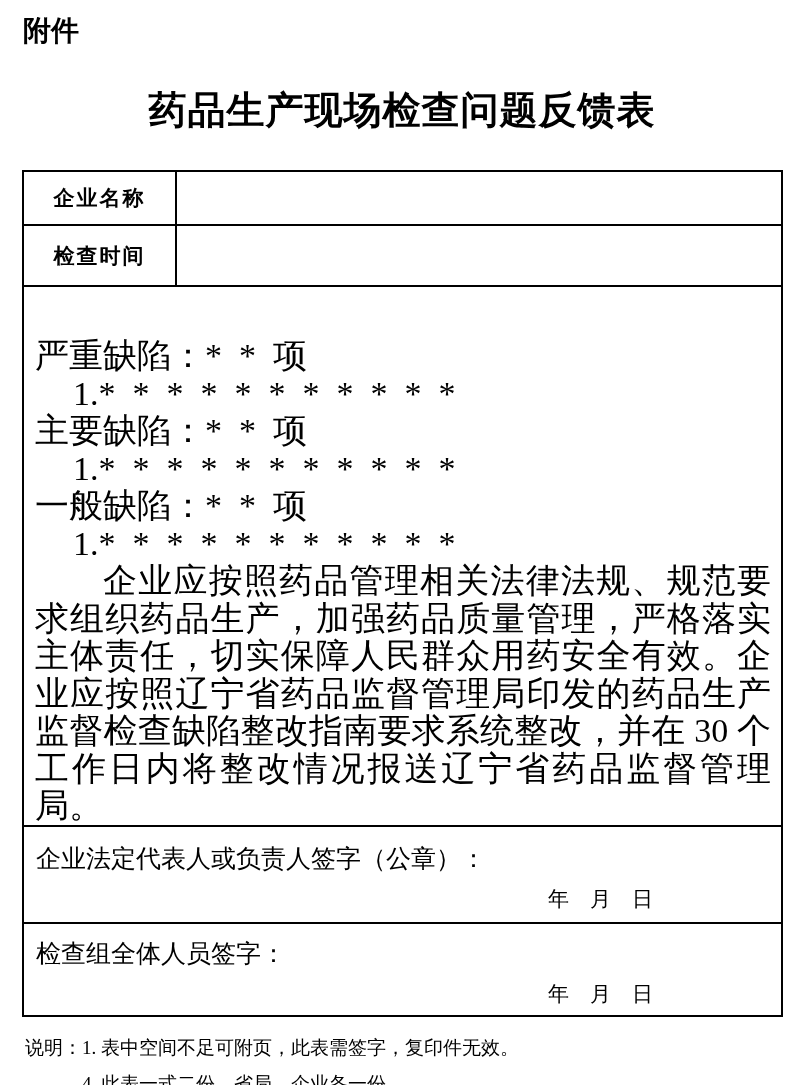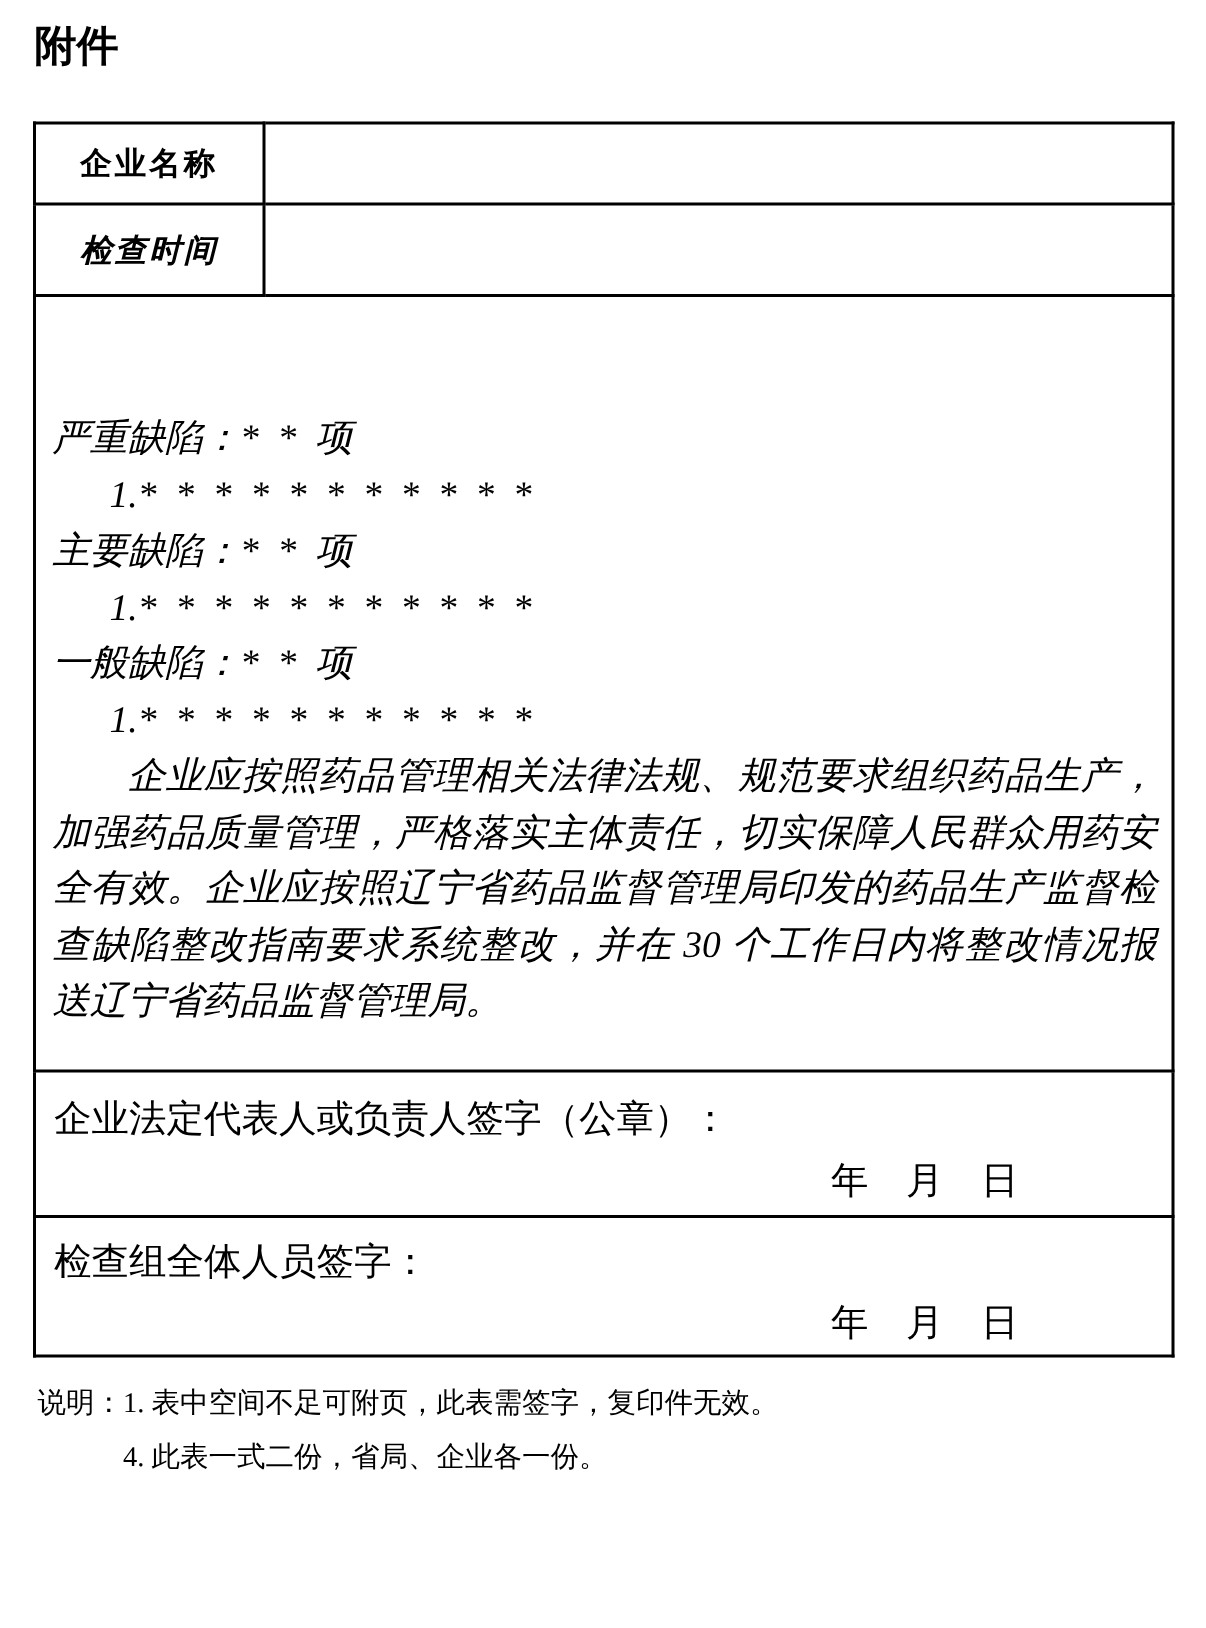--- a/index.html
+++ b/index.html
@@ -38,65 +38,65 @@
   }
   .label-cell {
     width: 153px;
     text-align: center;
     font-family: "Liberation Sans", sans-serif;
     font-weight: bold;
     font-size: 21px;
     letter-spacing: 2px;
   }
   tr.field-row-1 { height: 54px; }
-  tr.field-row-2 { height: 61px; font-style: italic; }
+  tr.field-row-2 { height: 61px; }
   tr.content-row { height: 517px; }
   tr.sig-row-1 { height: 97px; }
   tr.sig-row-2 { height: 72px; }
   .content-cell {
     vertical-align: top;
     padding: 50px 10px 0 11px;
-    font-size: 25px;
+    font-size: 34px;
     line-height: 37.5px;
-    font-style: italic;
   }
   .defect-heading { white-space: pre-wrap; }
   .defect-item { white-space: pre-wrap; padding-left: 38px; }
   .notice {
     text-indent: 2em;
     text-align: justify;
     white-space: pre-wrap;
   }
   .sig-cell {
     vertical-align: top;
     padding: 13px 12px 4px 12px;
     font-size: 25px;
     line-height: 33px;
   }
   .date-line {
     width: max-content;
-    margin: 8px 90px 0 auto;
-    font-size: 25px;
+    margin: 8px 116px 0 auto;
+    font-size: 21px;
   }
   .footnotes {
     display: flex;
     margin: 13px 0 0 25px;
     font-size: 19px;
     line-height: 36px;
   }
   .fn-prefix { white-space: nowrap; }
   .fn-items { display: block; }
 </style>
 </head>
 <body>
 
 <div class="page">
 
   <div class="attachment">附件</div>
 
+  <div class="title">药品生产现场检查问题反馈表</div>
 
   <table class="form-table">
     <tbody>
         <tr class="field-row-1">
       <td class="label-cell">企业名称</td>
       <td class="value-cell"></td>
     </tr>
     <tr class="field-row-2">
       <td class="label-cell">检查时间</td>
       <td class="value-cell"></td>

